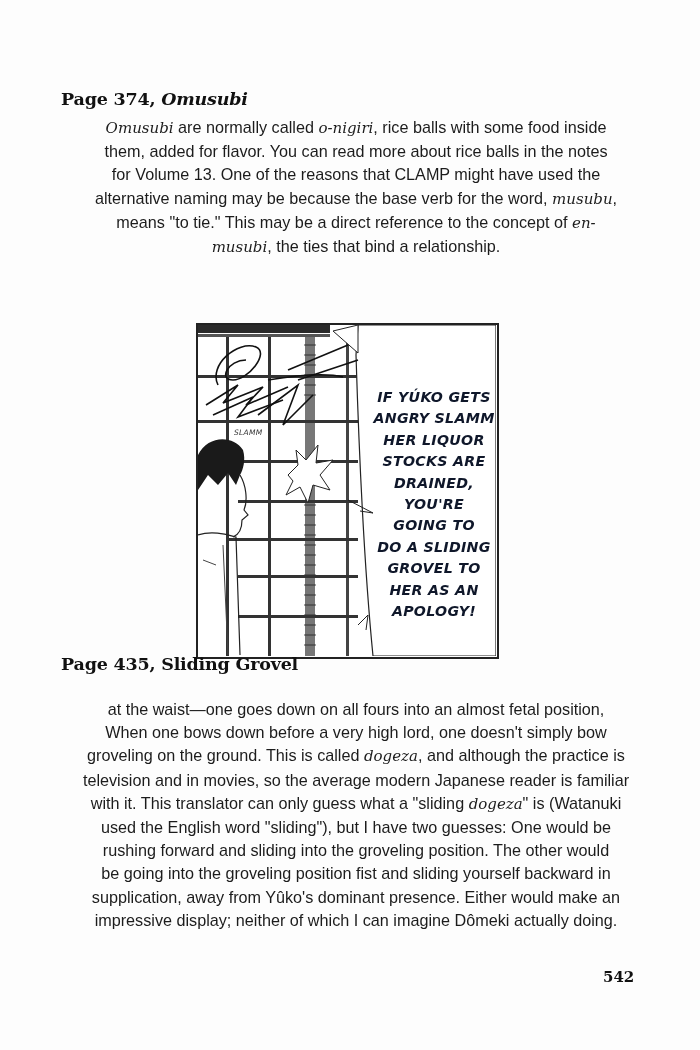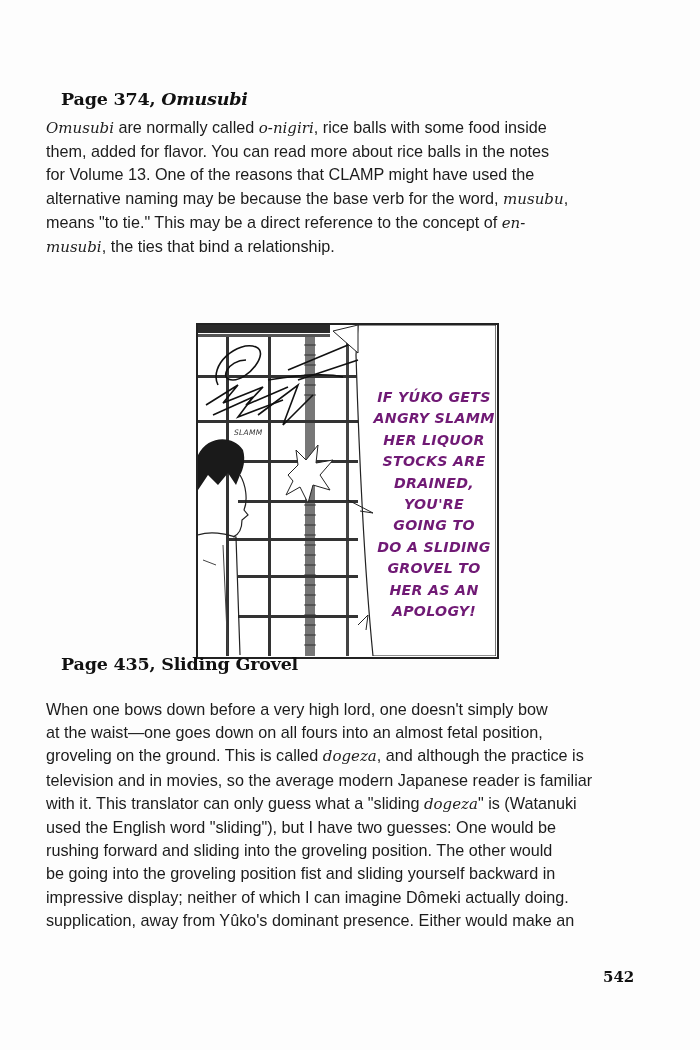--- a/index.html
+++ b/index.html
@@ -27,27 +27,28 @@
       font-weight: bold;
       font-size: 17.5px;
       letter-spacing: -0.2px;
       color: #111;
       margin: 0;
       white-space: nowrap;
     }
     .heading em { font-style: italic; }
     .para {
       position: absolute;
-      left: 46px;
+      left: 61px;
       width: 590px;
       font-family: "Liberation Sans", sans-serif;
       font-size: 16.2px;
       line-height: 23.2px;
       color: #1c1c1c;
       margin: 0;
+      text-align: center;
     }
     .line {
       display: block;
       white-space: nowrap;
     }
     .line em {
       font-family: "DejaVu Serif", serif;
       font-style: italic;
       font-size: 15px;
     }
@@ -73,21 +74,21 @@
       left: 172px;
       top: 62px;
       width: 128px;
       text-align: center;
       font-family: "DejaVu Sans", sans-serif;
       font-style: italic;
       font-weight: bold;
       font-size: 14.2px;
       line-height: 21.4px;
       letter-spacing: 0.3px;
-      color: #701a75;
+      color: #0f172a;
     }
     .bubble-text span { display: block; white-space: nowrap; }
     .sfx-slamm {
       position: absolute;
       left: 36px;
       top: 103px;
       font-family: "DejaVu Sans", sans-serif;
       font-style: italic;
       font-size: 7.5px;
       color: #333;
@@ -206,26 +207,26 @@
       <span>GROVEL TO</span>
       <span>HER AS AN</span>
       <span>APOLOGY!</span>
     </div>
   </div>
 
   <h2 class="heading" style="top:654px;">
     <span>Page 435, Sliding Grovel</span><em></em>
   </h2>
   <div class="para" style="top:698px;">
+    <span class="line"><span>at the waist—one goes down on all fours into an almost fetal position,</span></span>
     <span class="line"><span>When one bows down before a very high lord, one doesn't simply bow</span></span>
-    <span class="line"><span>at the waist—one goes down on all fours into an almost fetal position,</span></span>
     <span class="line"><span>groveling on the ground. This is called </span><em>dogeza</em><span>, and although the practice is</span></span>
     <span class="line"><span>television and in movies, so the average modern Japanese reader is familiar</span></span>
     <span class="line"><span>with it. This translator can only guess what a "sliding </span><em>dogeza</em><span>" is (Watanuki</span></span>
     <span class="line"><span>used the English word "sliding"), but I have two guesses: One would be</span></span>
     <span class="line"><span>rushing forward and sliding into the groveling position. The other would</span></span>
     <span class="line"><span>be going into the groveling position ﬁst and sliding yourself backward in</span></span>
+    <span class="line"><span>supplication, away from Yûko's dominant presence. Either would make an</span></span>
     <span class="line"><span>impressive display; neither of which I can imagine Dômeki actually doing.</span></span>
-    <span class="line"><span>supplication, away from Yûko's dominant presence. Either would make an</span></span>
   </div>
 
   <div class="page-number">542</div>
 </div>
 
 </body></html>

